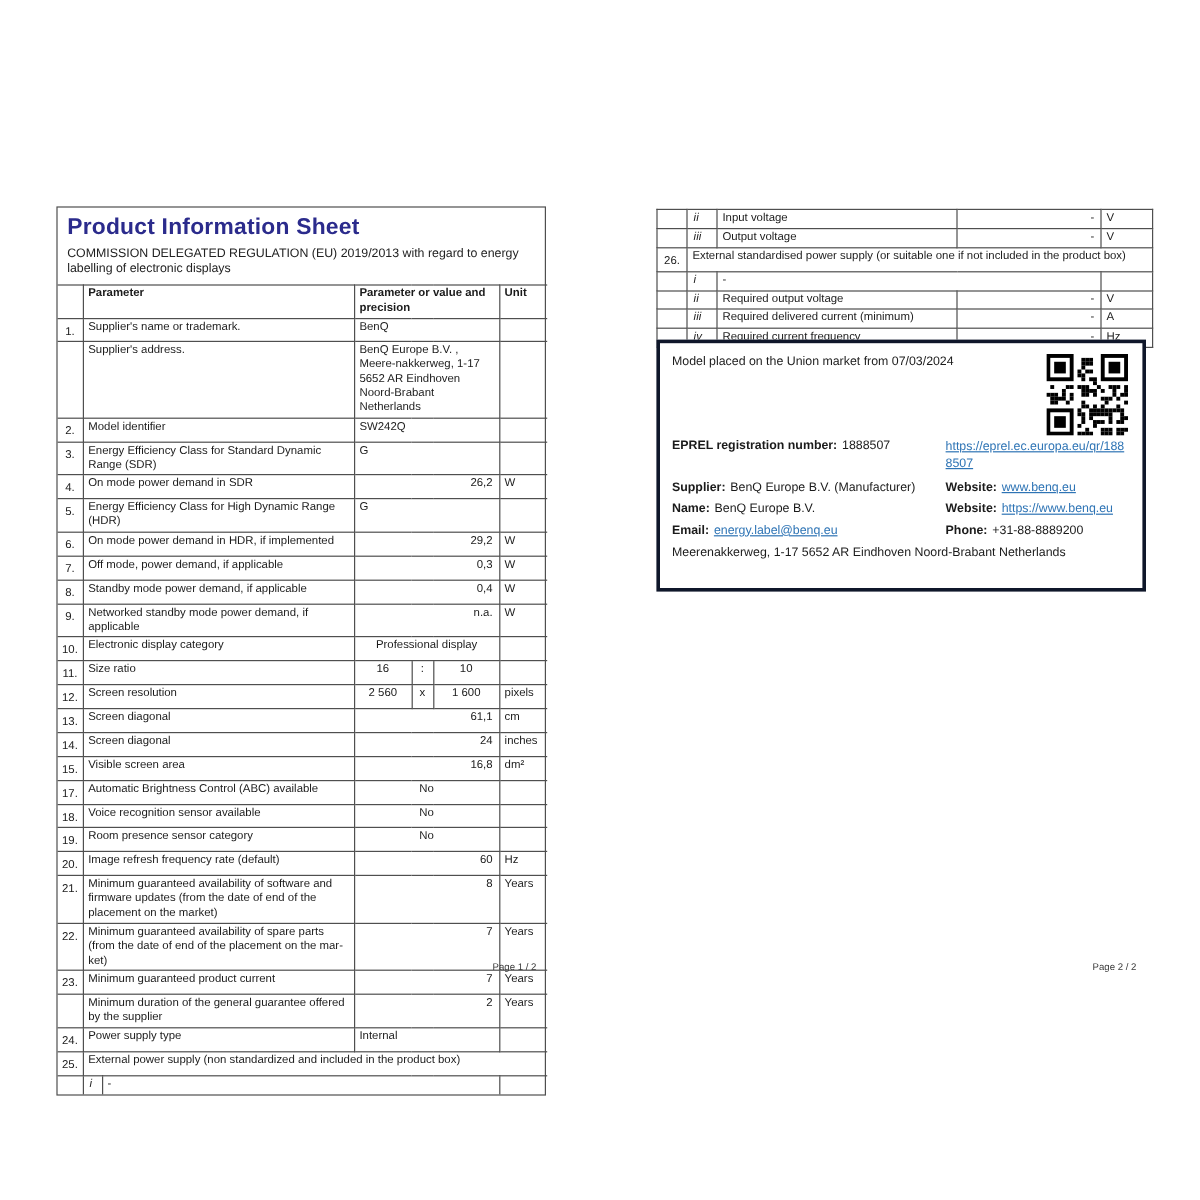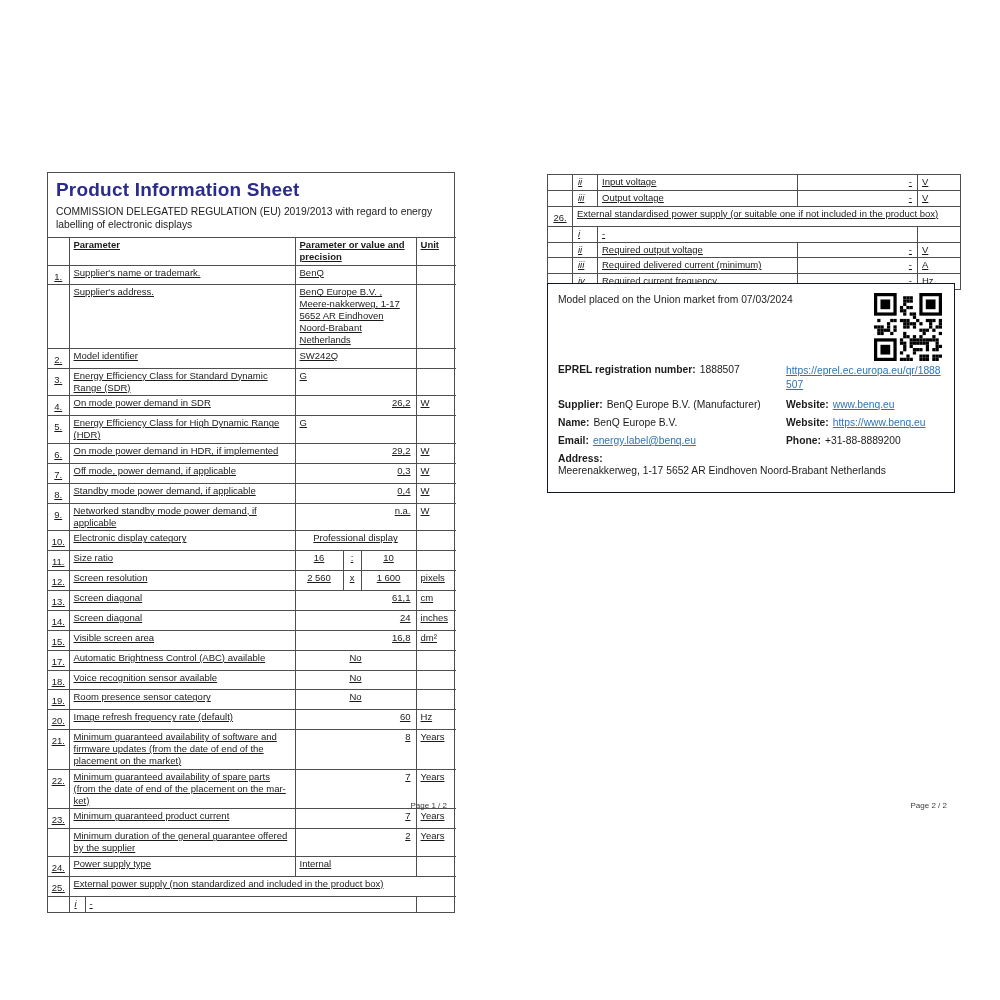--- a/index.html
+++ b/index.html
@@ -3,36 +3,36 @@
 <meta charset="utf-8">
 <style>
   html,body{margin:0;padding:0;width:1000px;height:1000px;background:#ffffff;overflow:hidden;
             font-family:"Liberation Sans",sans-serif;color:#1b1b1b;}
   .sheet{position:absolute;box-sizing:border-box;background:#fff;}
   
   #page1{left:47px;top:172px;width:408px;border:1px solid #4f4f4f;}
   .p1-head{padding:6px 8px 5px 8px;}
   .title{color:#2b2b8c;font-size:19px;font-weight:bold;letter-spacing:.2px;}
   .subtitle{font-size:10.3px;line-height:1.3;margin-top:4px;color:#222;}
-  table{border-collapse:collapse;table-layout:fixed;width:100%;text-decoration:underline;}
+  table{border-collapse:collapse;table-layout:fixed;width:100%;}
   td{border:1px solid #4f4f4f;font-size:9.5px;line-height:1.25;padding:1px 4px 2px 4px;
      vertical-align:top;overflow:hidden;}
   .t1 tr td:first-child{border-left:none;}
   .t1 tr td:last-child{border-right:none;}
   .t1 tr:last-child td{border-bottom:none;}
   .t1 tr:first-child td{border-top:1px solid #4f4f4f;}
   .hdr{font-weight:bold;}
   .num{text-align:center;padding:5px 1px 2px 1px;}
   .rom{font-style:italic;padding-left:5px;}
   .vl{text-align:left;}
   .vr{text-align:right;padding-right:5px;}
   .vc{text-align:center;}
   
   #page2t{left:547px;top:174px;width:413px;}
-  #infobox{left:547px;top:283px;width:408px;height:210px;border:1px solid #0f172a;
+  #infobox{left:547px;top:283px;width:408px;height:210px;border:3px solid #0f172a;
            padding:8px 10px;font-size:10.3px;}
   .ib-top{display:flex;justify-content:space-between;align-items:flex-start;min-height:72px;}
   .market{padding-top:2px;}
   .ibrow{display:flex;margin-bottom:7px;}
   .ibcell-l{width:228px;flex:none;}
   .ibcell-r{flex:1;}
   .lbl{font-weight:bold;}
   .val{margin-left:4px;}
   a.link{color:#2e74b5;text-decoration:underline;cursor:pointer;}
   .eprel-link{display:inline-block;max-width:170px;word-break:break-all;line-height:1.35;}
@@ -452,18 +452,15 @@
     </div>
   </div>
   <div class="ibrow">
     <div class="ibcell-l">
       <span class="lbl">Email:</span><a class="link val">energy.label@benq.eu</a>
     </div>
     <div class="ibcell-r">
       <span class="lbl">Phone:</span><span class="val">+31-88-8889200</span>
     </div>
   </div>
-  <div class="ibrow" style="margin-bottom:1px;">
-    <span class="lbl">Address:</span>
-  </div>
   <div class="addr-line">Meerenakkerweg, 1-17 5652 AR Eindhoven Noord-Brabant Netherlands</div>
 </div>
 <div class="footer" id="footer2">Page 2 / 2</div>
 
 </body></html>

